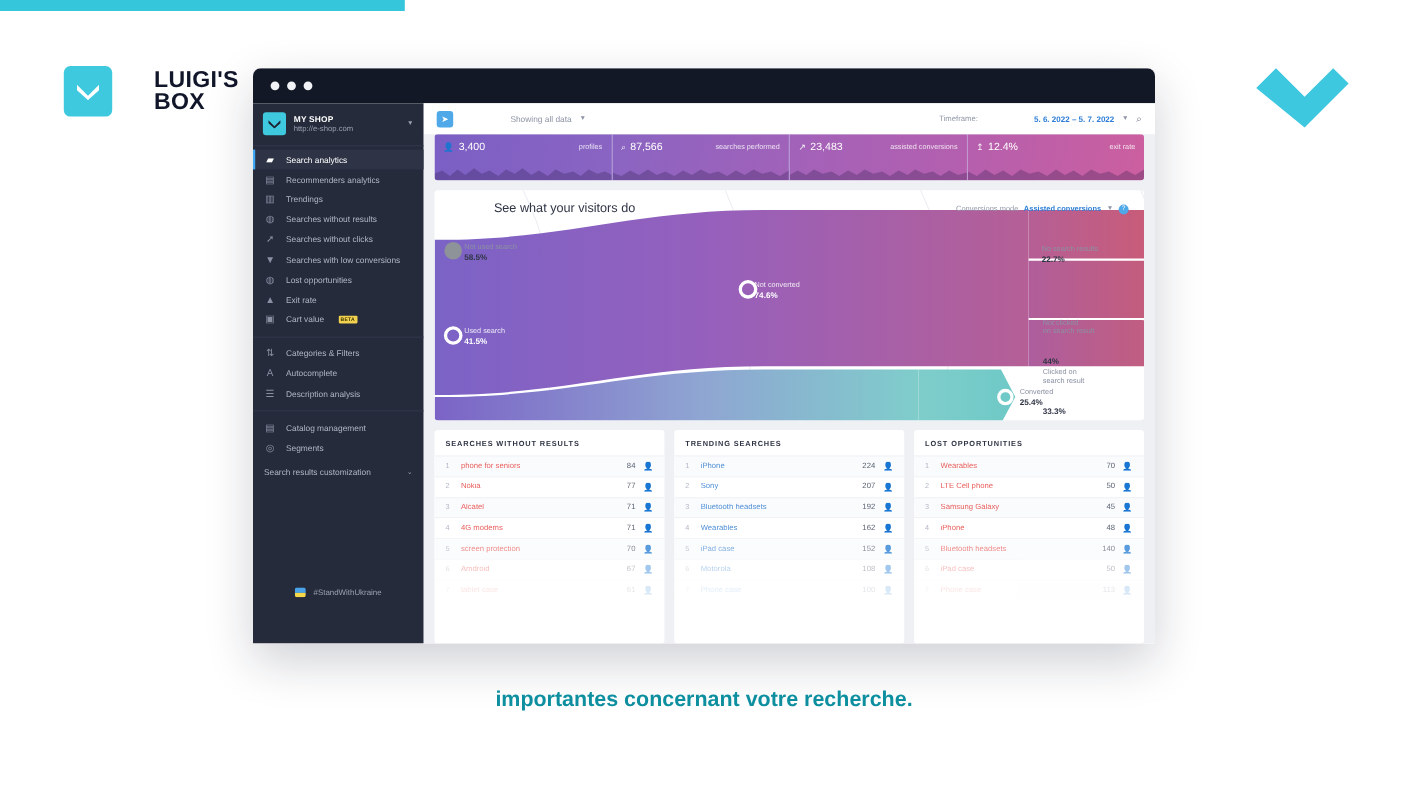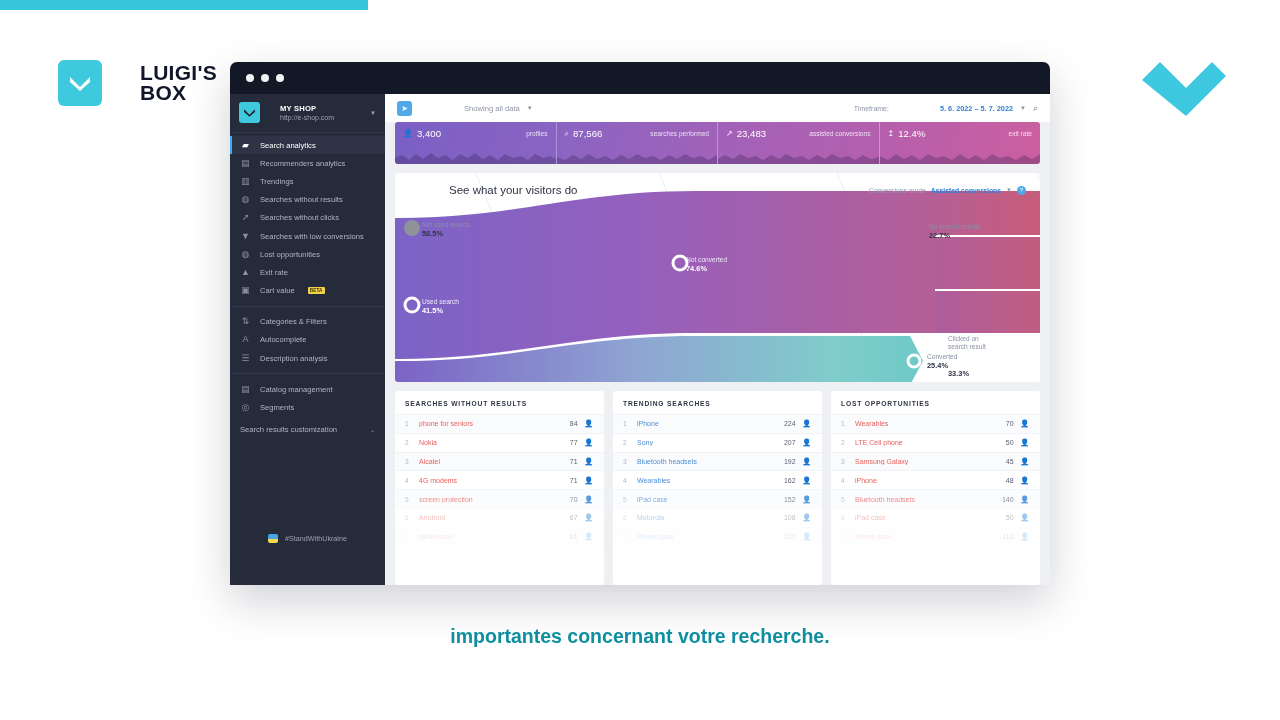--- a/index.html
+++ b/index.html
@@ -45,21 +45,21 @@
   .dot { width:8px; height:8px; border-radius:50%; background:#f2f3f6; }
 
   #app-body { display:flex; height:491px; }
 
   
   #sidebar {
     width:155px; background:#252b3b; flex:none; position:relative;
     color:#aeb3c2; font-size:7.6px;
   }
   #shop-header {
-    display:flex; align-items:center; gap:20px; padding:8px 9px 9px 9px;
+    display:flex; align-items:center; gap:7px; padding:8px 9px 9px 9px;
     border-bottom:1px solid #31374a;
   }
   #shop-logo {
     width:21px; height:21px; border-radius:3px; background:#3fc9de; flex:none;
     display:flex; align-items:center; justify-content:center;
   }
   #shop-meta { flex:1; min-width:0; }
   #shop-name { color:#fff; font-weight:bold; font-size:7.6px; letter-spacing:.2px; }
   #shop-url { color:#9aa0b1; font-size:7px; margin-top:1px; }
   .caret-small { color:#9aa0b1; font-size:6px; }
@@ -454,23 +454,28 @@
           <div class="nl-pct">41.5%</div>
         </div>
         <div class="nlabel light" style="left:291px; top:83px;">
           <div class="nl-name">Not converted</div>
           <div class="nl-pct">74.6%</div>
         </div>
         <div class="nlabel dark" style="left:532px; top:180px;">
           <div class="nl-name">Converted</div>
           <div class="nl-pct">25.4%</div>
         </div>
-        <div class="nlabel dark" style="left:534px; top:50px; width:70px;">
+        <div class="nlabel dark" style="left:552px; top:50px; width:70px;">
           <div class="nl-name">No search results</div>
           <div class="nl-pct">22.7%</div>
+        </div>
+        <div class="nlabel dark" style="left:553px; top:99px; width:70px; white-space:pre-line;">
+          <div class="nl-name">Not clicked
+on search result</div>
+          <div class="nl-pct">44%</div>
         </div>
         <div class="nlabel dark" style="left:553px; top:144px; width:70px; white-space:pre-line;">
           <div class="nl-name">Clicked on
 search result</div>
           <div class="nl-pct">33.3%</div>
         </div>
       </div>
 
       <div id="tables">
           <div class="tcard">

